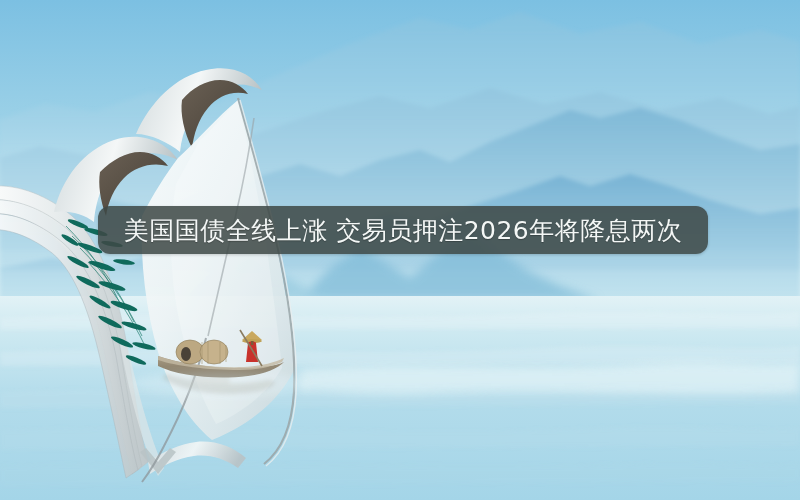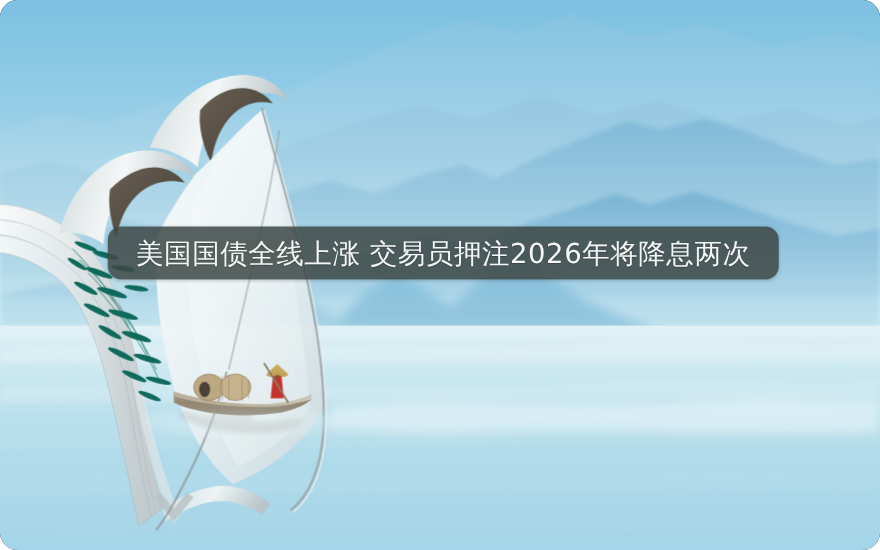--- a/index.html
+++ b/index.html
@@ -10,21 +10,20 @@
   body {
     font-family: "Liberation Sans", "DejaVu Sans", sans-serif;
   }
 
   #banner {
     position: relative;
     width: 800px;
     height: 500px;
     overflow: hidden;
     background: #0f172a;
-    border-radius: 16px;
   }
 
   #scene-svg {
     position: absolute;
     inset: 0;
     width: 800px;
     height: 500px;
     display: block;
   }
 

